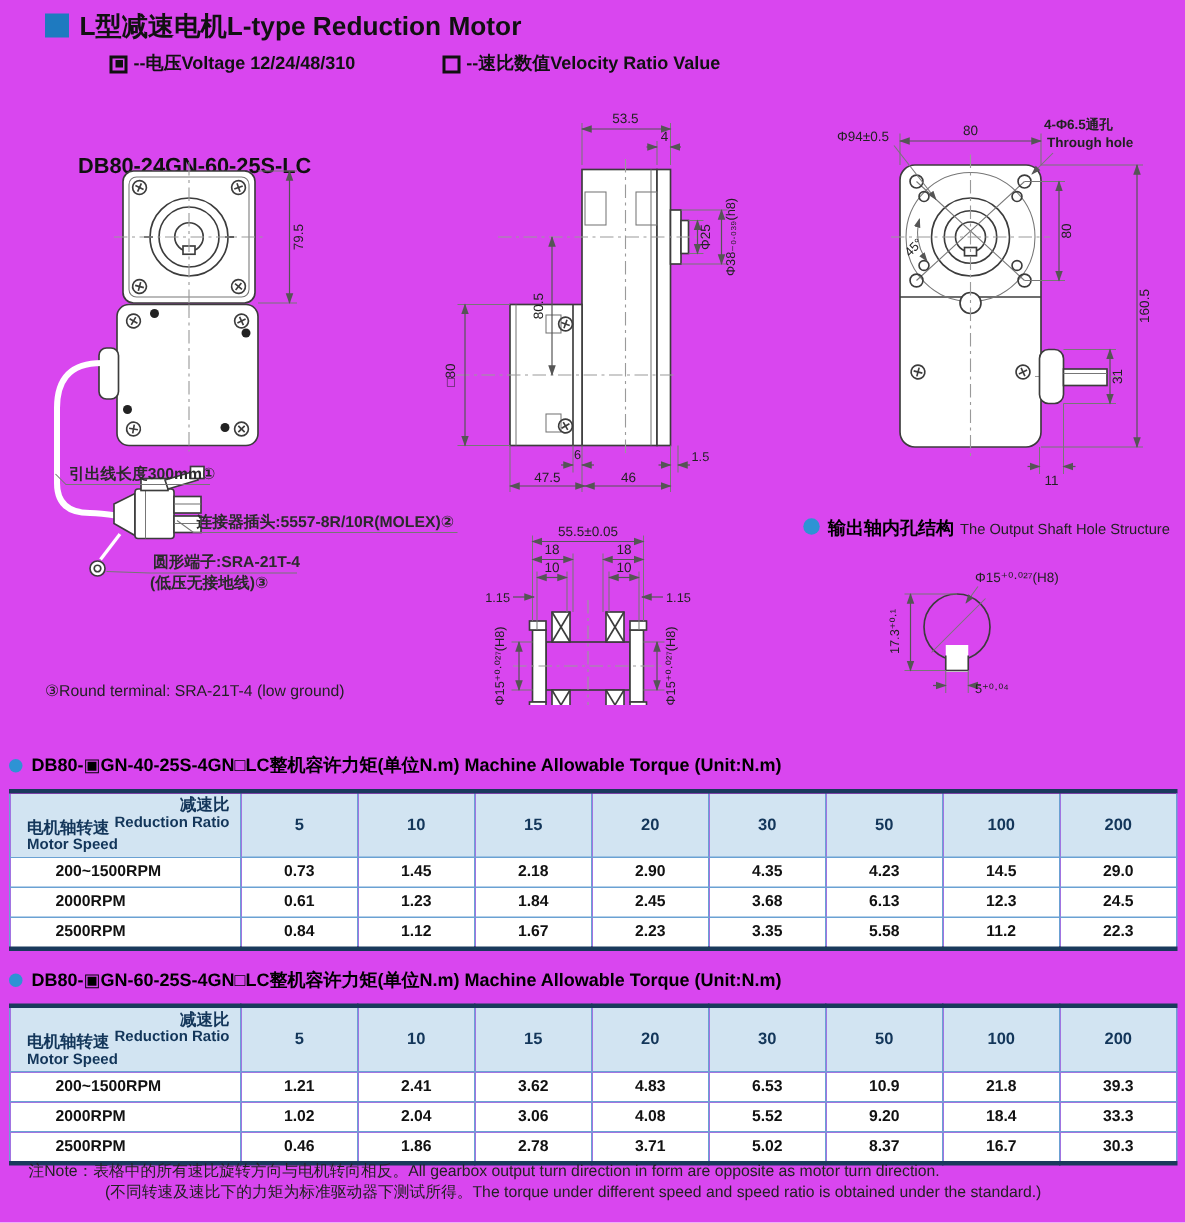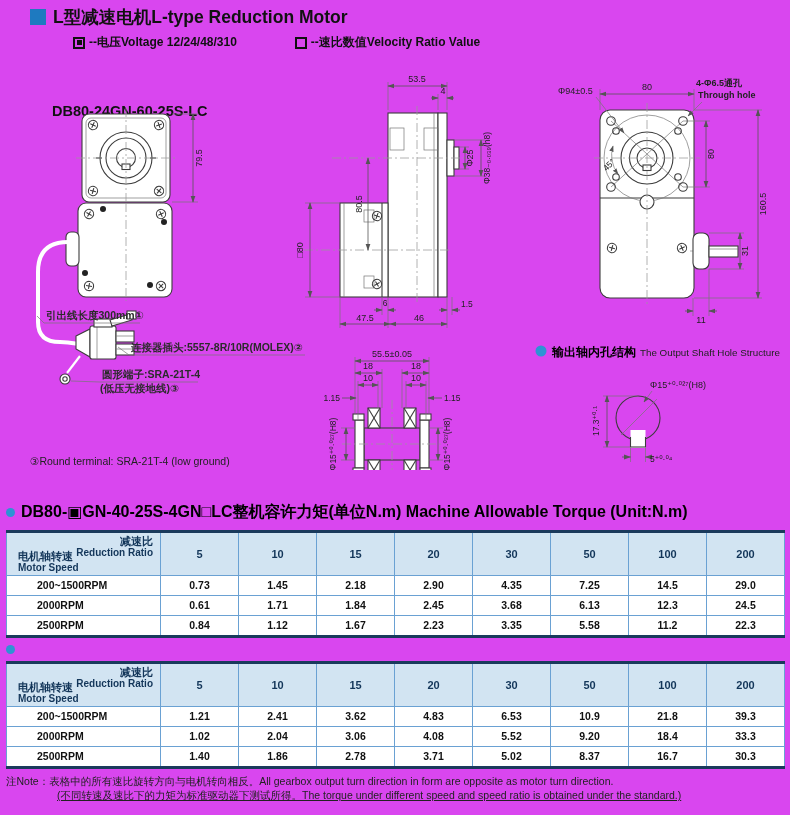--- a/index.html
+++ b/index.html
@@ -29,38 +29,38 @@
   .dtx{font-size:9px;}
   .dtx2{font-size:8.5px;}
   .lbl{font-size:10.5px;font-weight:700;fill:#2b2b2b;}
   .btitle-cn{font-size:12px;font-weight:700;fill:#000;}
   .btitle-en{font-size:9.8px;fill:#222;}
 
   .note-en{position:absolute;left:30px;font-size:10.5px;color:#222;}
 
   
   .tbl-wrap{position:absolute;left:6px;width:779px;}
-  .tbl-title{display:flex;align-items:center;gap:6px;margin-bottom:7px;font-size:16px;font-weight:700;color:#000;}
+  .tbl-title{display:flex;align-items:center;gap:6px;margin-bottom:7px;font-size:12px;font-weight:700;color:#000;}
   .dot{width:9px;height:9px;border-radius:50%;background:#2e93d4;flex:0 0 auto;}
   table.torq{border-collapse:collapse;width:779px;table-layout:fixed;
     border-top:3px solid #1a3a5c;border-bottom:3px solid #1a3a5c;}
   .torq th,.torq td{border:1px solid #6aa1d3;overflow:hidden;white-space:nowrap;}
   .torq thead th{background:#d2e4f2;height:40px;font-size:11px;font-weight:700;color:#13365a;text-align:center;}
   .torq tbody td{height:17px;font-size:10.5px;font-weight:700;color:#111;text-align:center;background:#fff;line-height:1;}
   .torq td.spd{text-align:left;padding-left:30px;}
   th.corner{position:relative;padding:0;
     background-color:#d2e4f2;
     background-image:linear-gradient(to bottom right,rgba(0,0,0,0) calc(50% - .7px),#6aa1d3 calc(50% - .7px),#6aa1d3 calc(50% + .7px),rgba(0,0,0,0) calc(50% + .7px));}
   .c-top{position:absolute;top:2px;right:7px;text-align:right;line-height:1.12;}
   .c-bot{position:absolute;bottom:2px;left:11px;text-align:left;line-height:1.12;}
   .c-top .cn,.c-bot .cn{display:block;font-size:11px;font-weight:700;}
   .c-top .en,.c-bot .en{display:block;font-size:10px;font-weight:700;}
 
-  .footnote{position:absolute;left:6px;top:774px;font-size:10.5px;color:#222;line-height:1.35;}
-  .footnote .l2{padding-left:51px;text-decoration:underline;}
+  .footnote{position:absolute;left:19px;top:774px;font-size:10.5px;color:#222;line-height:1.35;}
+  .footnote .l2{padding-left:51px;}
 </style>
 </head>
 <body>
 
 <div class="page">
 
   <div class="hdr">
     <span class="blue-sq"></span>
     <span class="t">L型减速电机L-type Reduction Motor</span>
   </div>
@@ -403,28 +403,28 @@
         </tr>
       </thead>
       <tbody>
         <tr>
           <td class="spd">200~1500RPM</td>
           <td>0.73</td>
           <td>1.45</td>
           <td>2.18</td>
           <td>2.90</td>
           <td>4.35</td>
-          <td>7.25</td>
+          <td>4.23</td>
           <td>14.5</td>
           <td>29.0</td>
         </tr>
         <tr>
           <td class="spd">2000RPM</td>
           <td>0.61</td>
-          <td>1.71</td>
+          <td>1.23</td>
           <td>1.84</td>
           <td>2.45</td>
           <td>3.68</td>
           <td>6.13</td>
           <td>12.3</td>
           <td>24.5</td>
         </tr>
         <tr>
           <td class="spd">2500RPM</td>
           <td>0.84</td>
@@ -436,20 +436,21 @@
           <td>11.2</td>
           <td>22.3</td>
         </tr>
       </tbody>
     </table>
   </div>
 
   <div class="tbl-wrap" style="top:645px">
     <div class="tbl-title">
       <span class="dot"></span>
+      <span>DB80-▣GN-60-25S-4GN□LC整机容许力矩(单位N.m) Machine Allowable Torque (Unit:N.m)</span>
     </div>
     <table class="torq">
       <colgroup>
           <col style="width:154px">
           <col span="8">
         </colgroup>
       <thead>
         <tr>
           <th class="corner">
             <span class="c-top">
@@ -489,21 +490,21 @@
           <td>2.04</td>
           <td>3.06</td>
           <td>4.08</td>
           <td>5.52</td>
           <td>9.20</td>
           <td>18.4</td>
           <td>33.3</td>
         </tr>
         <tr>
           <td class="spd">2500RPM</td>
-          <td>1.40</td>
+          <td>0.46</td>
           <td>1.86</td>
           <td>2.78</td>
           <td>3.71</td>
           <td>5.02</td>
           <td>8.37</td>
           <td>16.7</td>
           <td>30.3</td>
         </tr>
       </tbody>
     </table>

